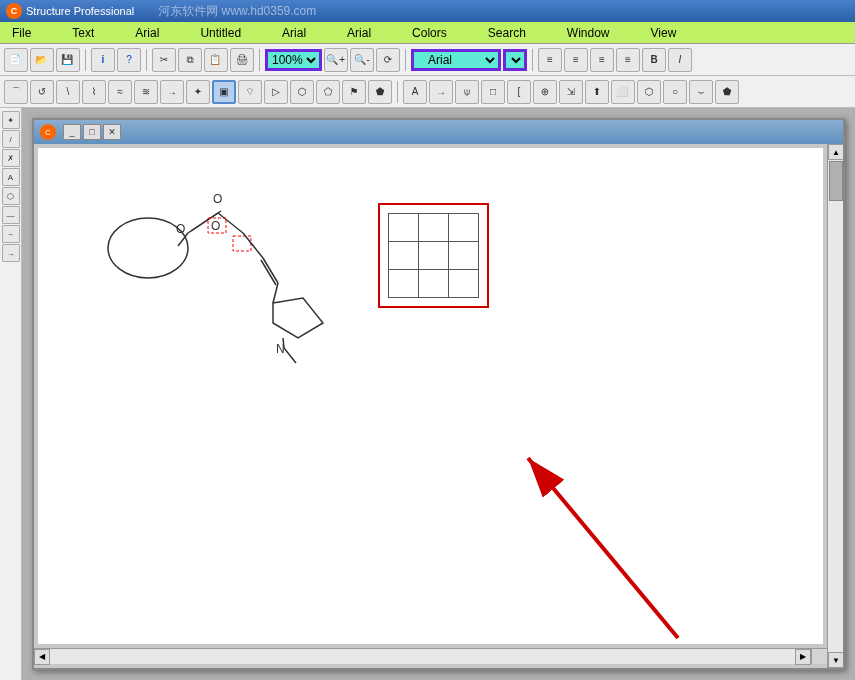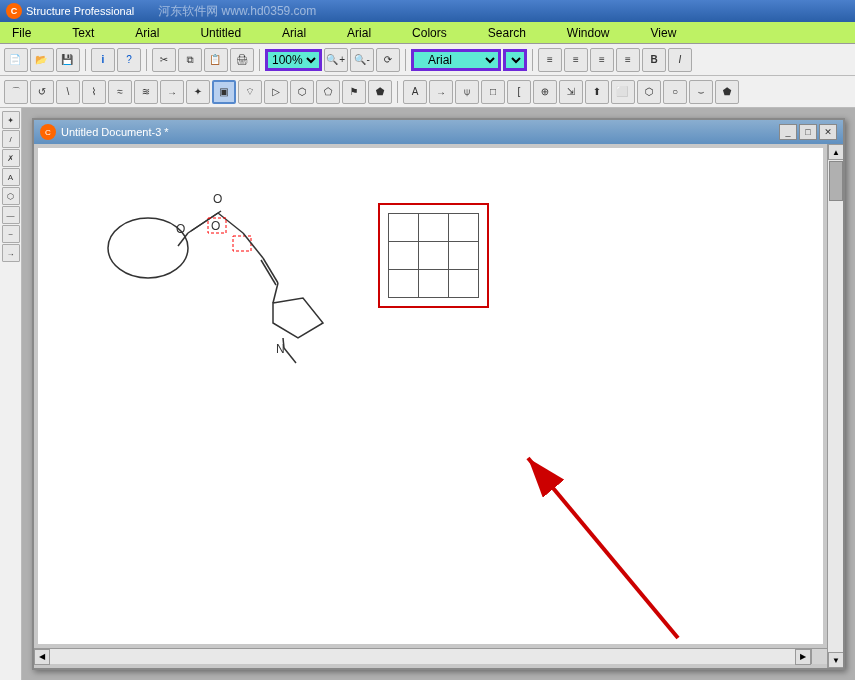--- a/index.html
+++ b/index.html
@@ -342,21 +342,20 @@
     <div class="toolbox-btn" title="Bond">—</div>
     <div class="toolbox-btn" title="Chain">~</div>
     <div class="toolbox-btn" title="Arrow">→</div>
   </div>
 
   <div id="doc-container">
     <div id="doc-window">
 
       <div id="doc-titlebar">
         <span style="width:16px; height:16px; background:#ff6600; border-radius:50%; display:inline-flex; align-items:center; justify-content:center; font-size:8px; margin-right:5px;">C</span>
-        <span class="doc-title">Untitled Document-3 *</span>
         <div class="doc-win-btn">_</div>
         <div class="doc-win-btn">□</div>
         <div class="doc-win-btn">✕</div>
       </div>
 
       <div class="doc-inner">
         <div class="doc-main">
           <div id="doc-content">
 
             <div id="canvas-area">

